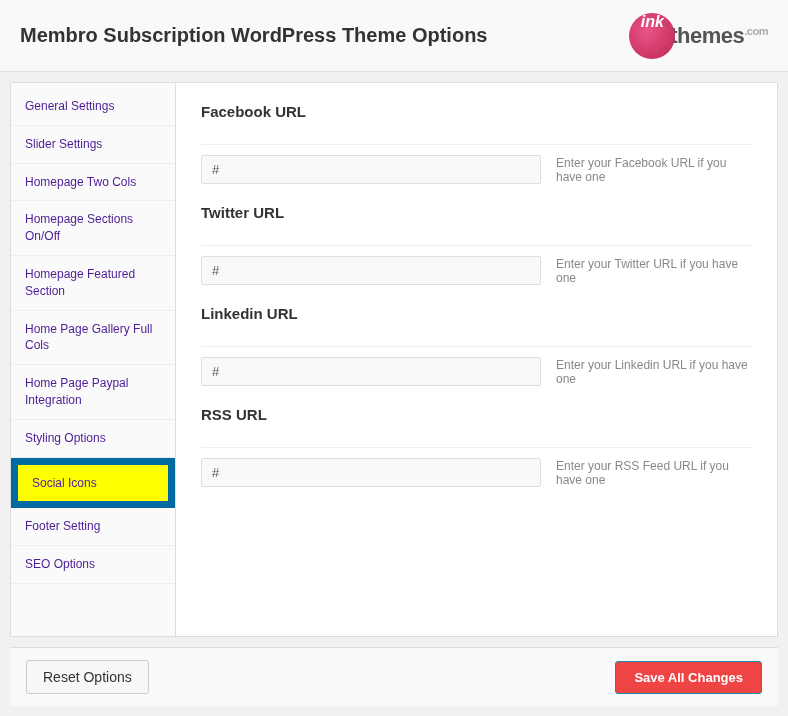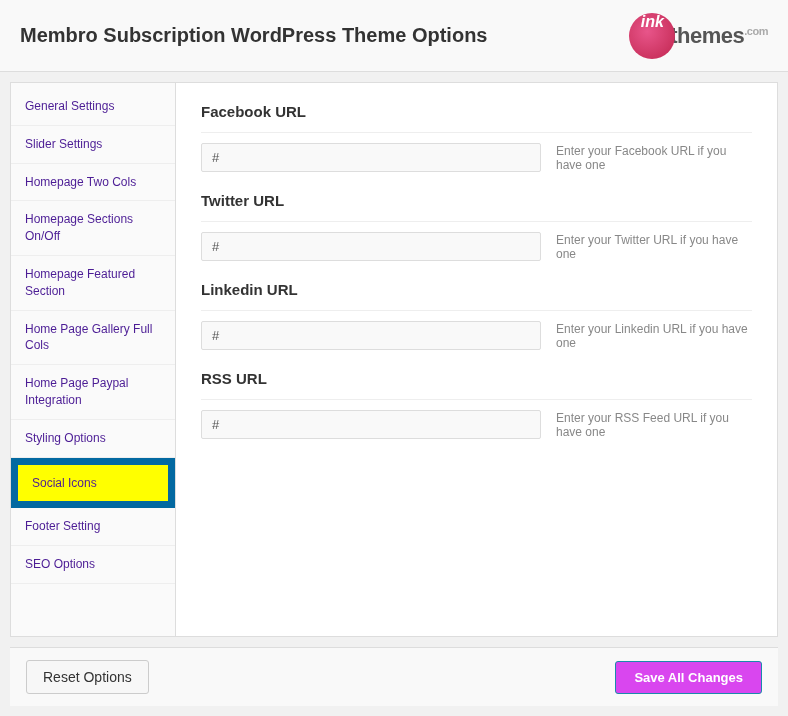--- a/index.html
+++ b/index.html
@@ -119,21 +119,21 @@
 
     .field-section {
       margin-bottom: 20px;
     }
 
     .field-label {
       font-size: 15px;
       font-weight: bold;
       color: #333;
       margin-bottom: 10px;
-      padding-bottom: 12px;
+      padding-bottom: 24px;
       border-bottom: 1px solid #eee;
     }
 
     .field-row {
       display: flex;
       align-items: center;
       gap: 15px;
       margin-bottom: 5px;
     }
 
@@ -168,21 +168,21 @@
       background: #f7f7f7;
       border: 1px solid #ccc;
       padding: 8px 16px;
       font-size: 14px;
       color: #333;
       cursor: pointer;
       border-radius: 3px;
     }
 
     .btn-save {
-      background: #d946ef;
+      background: #ef4444;
       border: 1px solid #1a8aab;
       padding: 8px 18px;
       font-size: 13px;
       color: #fff;
       cursor: pointer;
       border-radius: 3px;
       font-weight: bold;
     }
   </style>
 </head>

